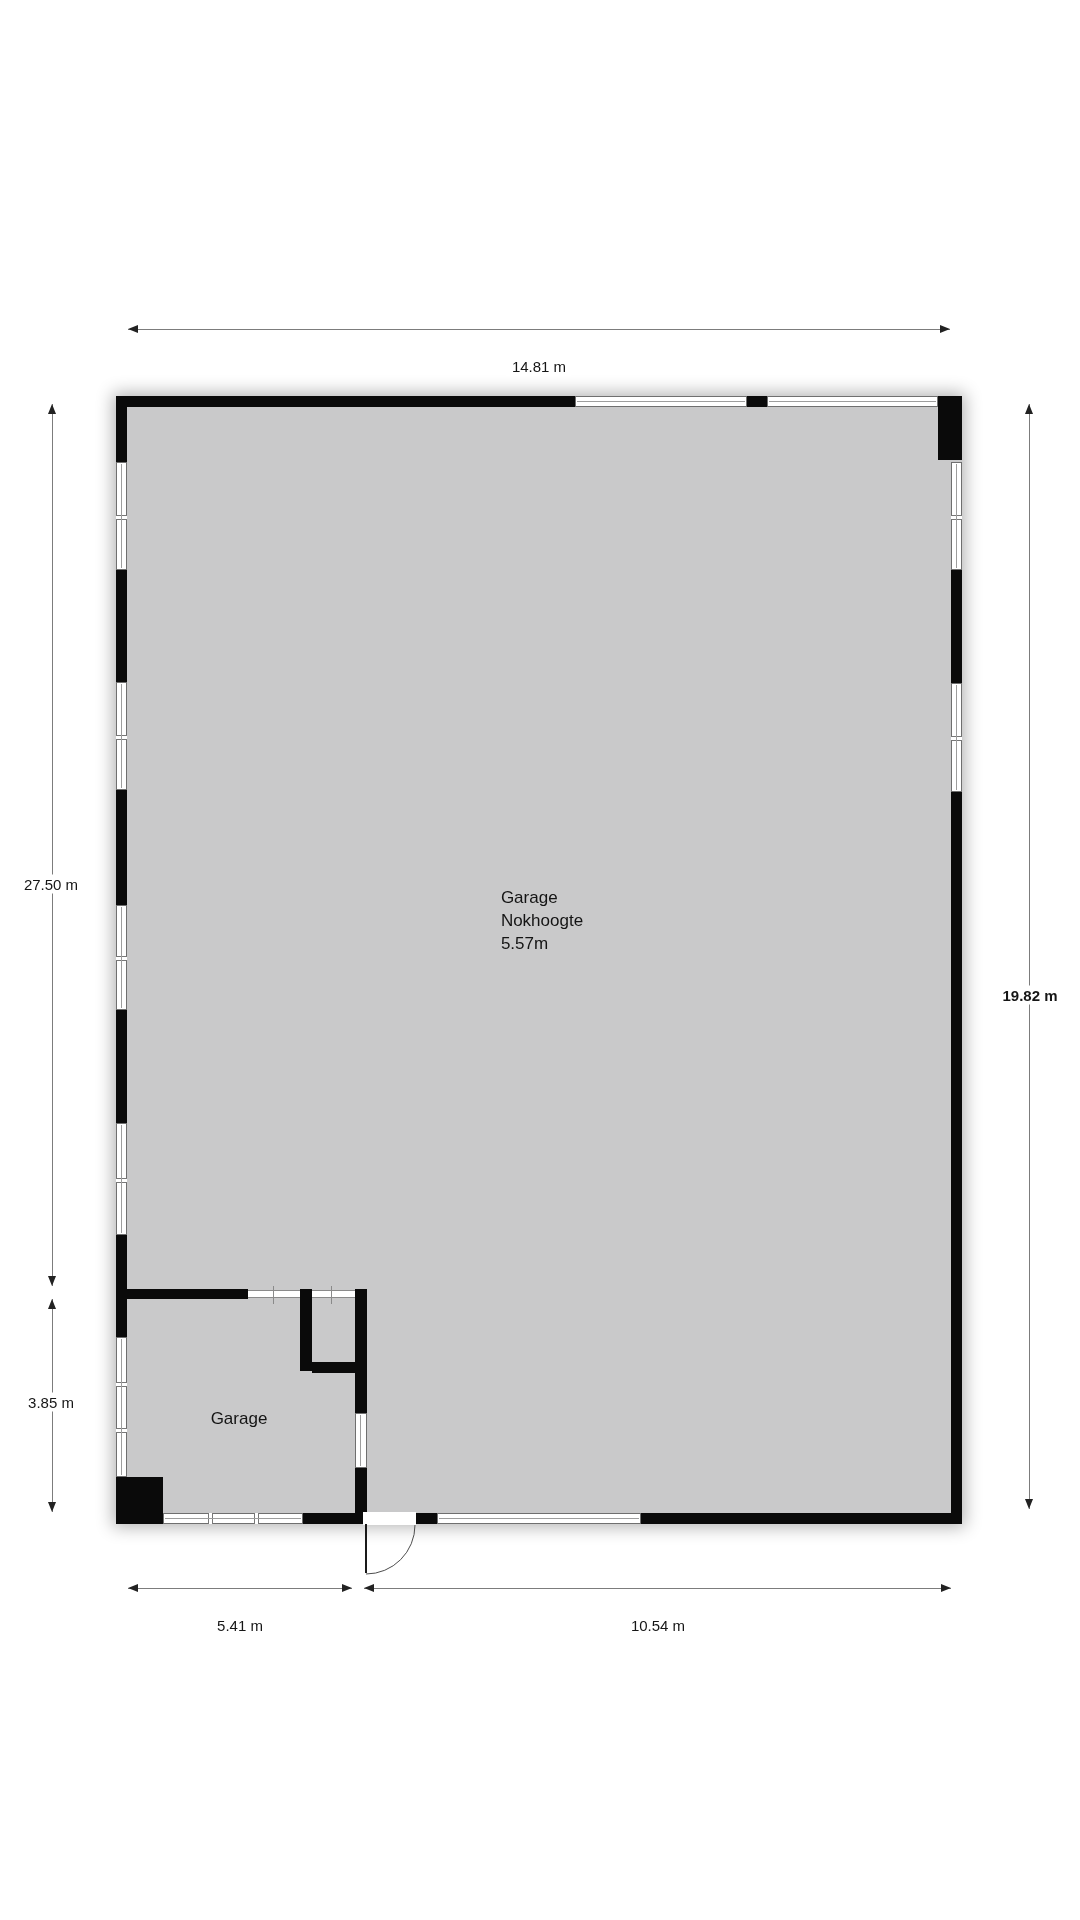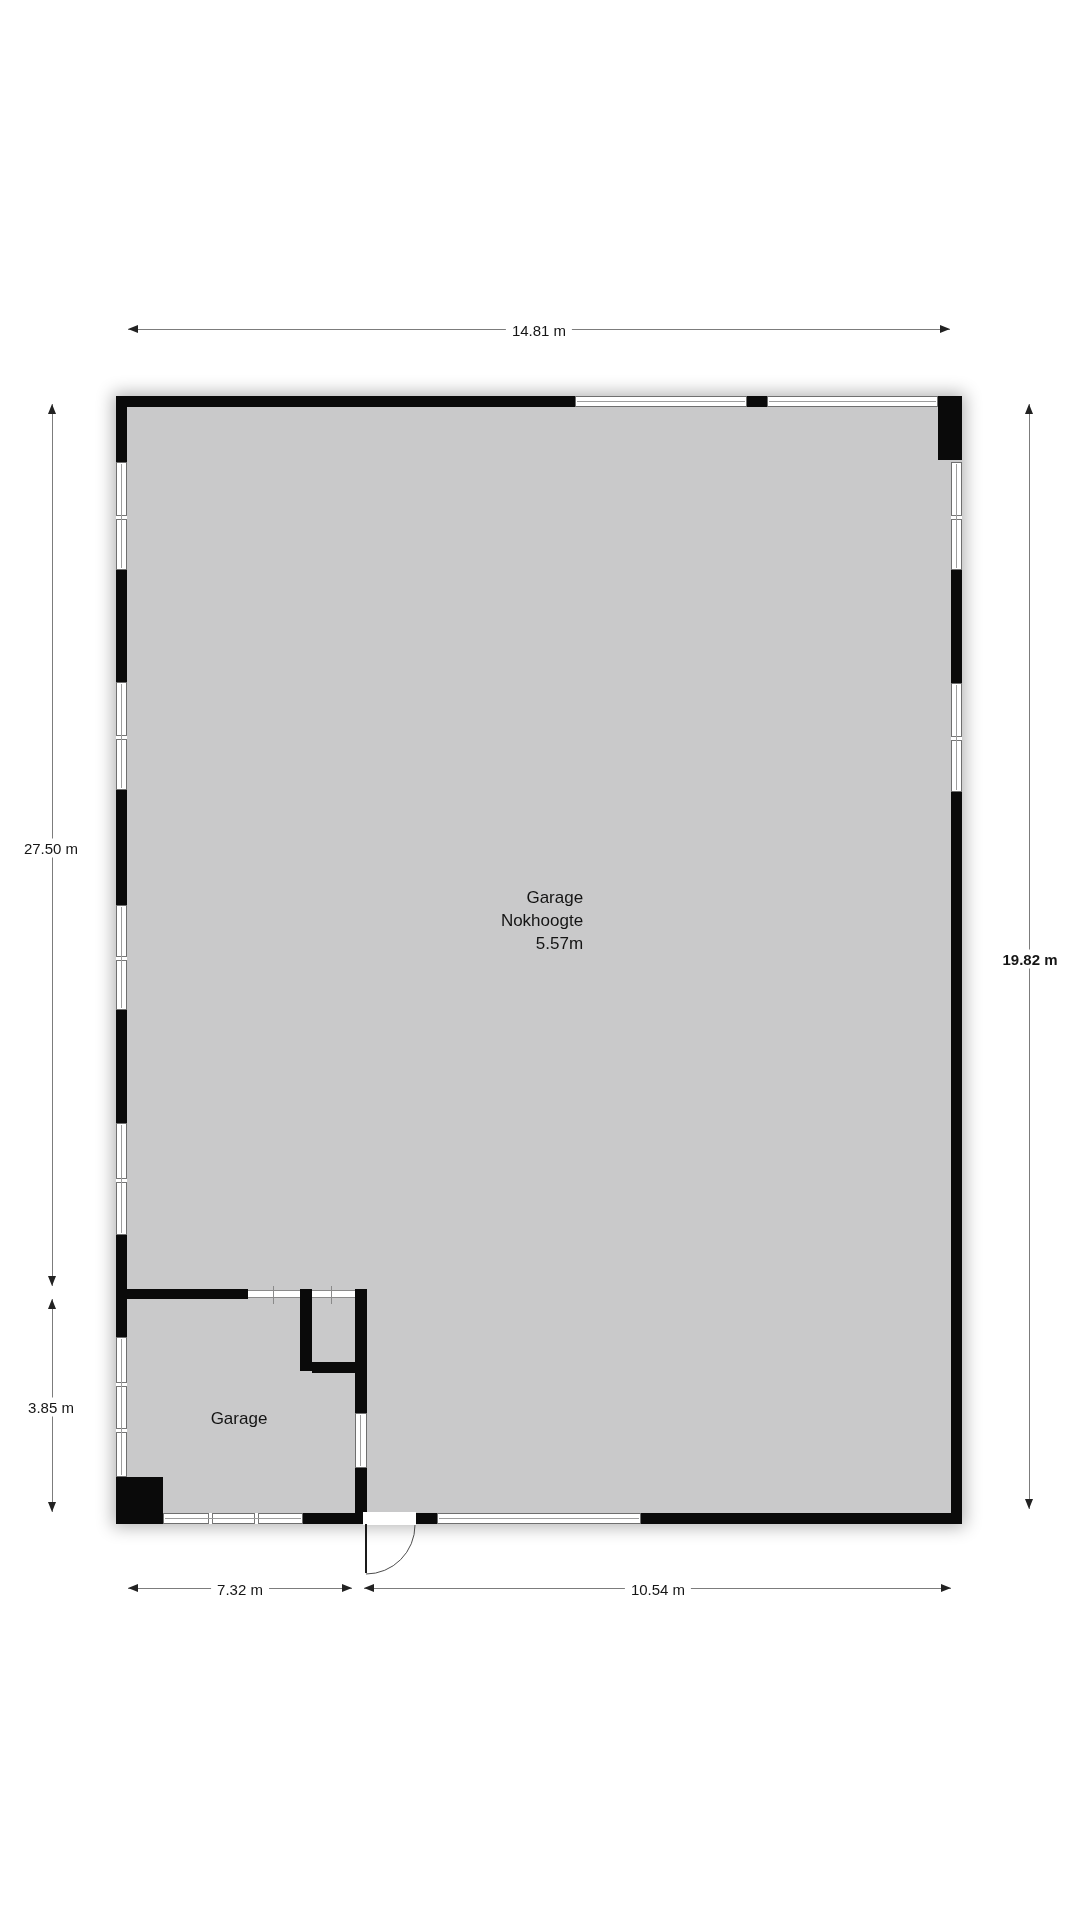--- a/index.html
+++ b/index.html
@@ -17,28 +17,28 @@
   .win-v::after{content:"";position:absolute;top:1px;bottom:1px;left:50%;width:1px;margin-left:-1px;background:#9d9d9d;}
   .cap-h{position:absolute;top:-1px;bottom:-1px;width:3px;background:#fff;border-left:1px solid #777;border-right:1px solid #777;box-sizing:content-box;}
   .cap-v{position:absolute;left:-1px;right:-1px;height:3px;background:#fff;border-top:1px solid #777;border-bottom:1px solid #777;box-sizing:content-box;}
   
   .open-h{position:absolute;background:#ffffff;border-top:1px solid #8a8a8a;border-bottom:1px solid #8a8a8a;box-sizing:border-box;}
   .op-tick{position:absolute;width:1px;height:18px;top:-5px;background:#8a8a8a;}
   
   .dline-h{position:absolute;height:1px;background:#7c7c7c;}
   .dline-v{position:absolute;width:1px;background:#7c7c7c;}
   .dlabel{position:absolute;transform:translate(-50%,-50%);background:#ffffff;padding:0 6px;
-          font-size:15px;color:#161616;white-space:nowrap;line-height:19px;}
+          font-size:15px;color:#161616;white-space:nowrap;line-height:19px;margin-top:36px;}
   .ar{position:absolute;width:0;height:0;border-style:solid;}
   .ar-l{border-width:4px 10px 4px 0;border-color:transparent #222 transparent transparent;}
   .ar-r{border-width:4px 0 4px 10px;border-color:transparent transparent transparent #222;}
   .ar-u{border-width:0 4px 10px 4px;border-color:transparent transparent #222 transparent;}
   .ar-d{border-width:10px 4px 0 4px;border-color:#222 transparent transparent transparent;}
   
-  .room-label{position:absolute;transform:translate(-50%,-50%);text-align:right;
+  .room-label{position:absolute;transform:translate(-50%,-50%);text-align:left;
               font-size:17px;line-height:23px;color:#141414;white-space:nowrap;}
   
   .door-gap{position:absolute;background:#ffffff;}
   .door-leaf{position:absolute;background:#1a1a1a;}
 </style>
 </head>
 <body>
 
 <div id="stage">
 
@@ -129,30 +129,30 @@
   <div class="dlabel" style="left:539px;top:330px;">14.81 m</div>
 
   <div class="dline-v" style="left:52px;top:404px;height:882px;"></div>
   <div class="ar ar-u" style="left:48px;top:404px;"></div>
   <div class="ar ar-d" style="left:48px;top:1276px;"></div>
   <div class="dlabel" style="left:51px;top:848px;">27.50 m</div>
 
   <div class="dline-v" style="left:52px;top:1299px;height:213px;"></div>
   <div class="ar ar-u" style="left:48px;top:1299px;"></div>
   <div class="ar ar-d" style="left:48px;top:1502px;"></div>
-  <div class="dlabel" style="left:51px;top:1407px;text-align:right;">3.85 m</div>
+  <div class="dlabel" style="left:51px;top:1366px;text-align:right;">3.85 m</div>
 
   <div class="dline-v" style="left:1029px;top:404px;height:1105px;"></div>
   <div class="ar ar-u" style="left:1025px;top:404px;"></div>
   <div class="ar ar-d" style="left:1025px;top:1499px;"></div>
   <div class="dlabel" style="left:1030px;top:959px;font-weight:bold;">19.82 m</div>
 
   <div class="dline-h" style="left:128px;top:1588px;width:224px;"></div>
   <div class="ar ar-l" style="left:128px;top:1584px;"></div>
   <div class="ar ar-r" style="left:342px;top:1584px;"></div>
-  <div class="dlabel" style="left:240px;top:1589px;">7.32 m</div>
+  <div class="dlabel" style="left:240px;top:1589px;">5.41 m</div>
 
   <div class="dline-h" style="left:364px;top:1588px;width:587px;"></div>
   <div class="ar ar-l" style="left:364px;top:1584px;"></div>
   <div class="ar ar-r" style="left:941px;top:1584px;"></div>
   <div class="dlabel" style="left:658px;top:1589px;">10.54 m</div>
 
 </div>
 
 </body></html>

